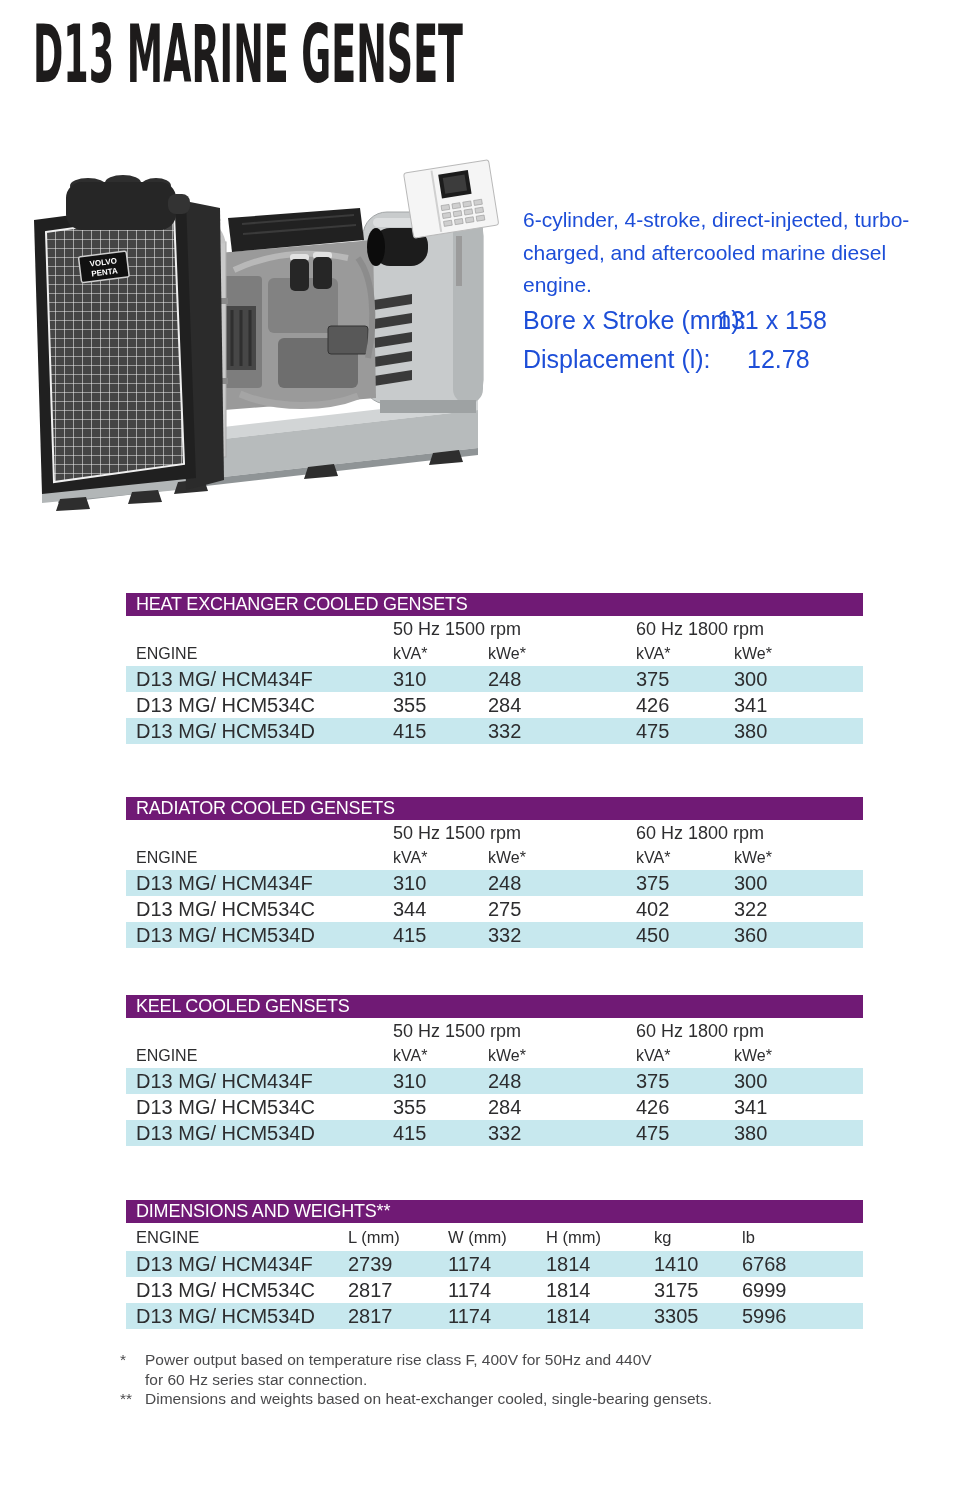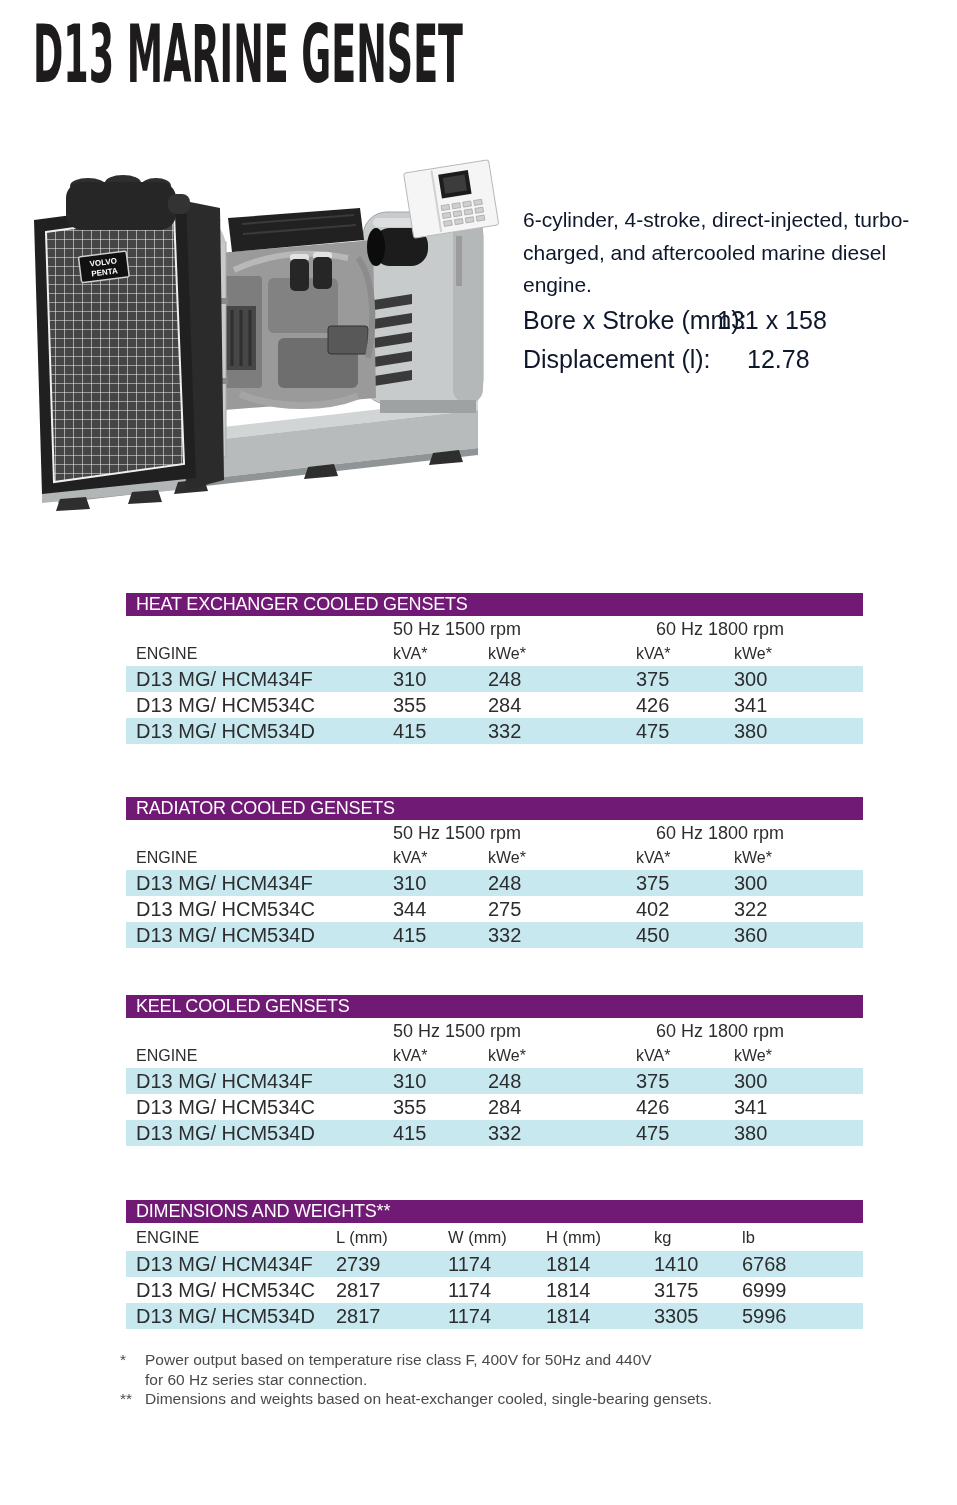--- a/index.html
+++ b/index.html
@@ -6,39 +6,39 @@
   .page{position:relative;width:957px;height:1505px;background:#ffffff;
         font-family:"Liberation Sans",sans-serif;overflow:hidden;}
 
   
   .title-svg{position:absolute;left:33px;top:16px;}
 
   
   .hero-svg{position:absolute;left:28px;top:158px;}
 
   
-  .intro{position:absolute;left:523px;top:204px;width:400px;color:#0f172a;}
+  .intro{position:absolute;left:523px;top:204px;width:400px;color:#1d4ed8;}
   .intro p{margin:0 0 7px 0;font-size:21px;line-height:32.5px;}
   .spec-row{font-size:25px;line-height:23px;margin-bottom:16px;white-space:nowrap;}
   .spec-label{display:inline-block;width:194px;}
   .spec-row.disp .spec-value{padding-left:30px;text-align:center;}
 
   
   .ptable,.dtable{position:absolute;left:126px;width:737px;color:#2d2d2f;}
   .bar{height:23px;line-height:23px;background:#701a75;color:#ffffff;
        font-size:18px;letter-spacing:-0.2px;padding-left:10px;box-sizing:border-box;
        white-space:nowrap;}
   .grow{position:relative;height:25px;font-size:18px;line-height:27px;}
   .hrow{position:relative;height:25px;font-size:16px;line-height:25px;}
   .drow{position:relative;height:26px;font-size:20px;line-height:26px;}
   .drow.alt{background:#c7e8ee;}
   .ptable span,.dtable span{position:absolute;top:0;white-space:nowrap;}
   .c0{left:10px}.c1{left:267px}.c2{left:362px}.c3{left:510px}.c4{left:608px}
-  .g50{left:267px}.g60{left:530px}
-  .d0{left:10px}.d1{left:210px}.d2{left:322px}.d3{left:420px}.d4{left:528px}.d5{left:616px}
+  .g50{left:267px}.g60{left:510px}
+  .d0{left:10px}.d1{left:222px}.d2{left:322px}.d3{left:420px}.d4{left:528px}.d5{left:616px}
   .dtable .hrow{height:28px;line-height:29px;font-size:16.5px;}
 
   .t1{top:593px}.t2{top:797px}.t3{top:995px}.t4{top:1200px}
 
   
   .footnotes{position:absolute;left:120px;top:1350px;width:620px;
              font-size:15.5px;line-height:19.5px;color:#4a4a4c;}
   .fnote{display:flex;}
   .fmark{width:25px;flex:none;}
 </style>

